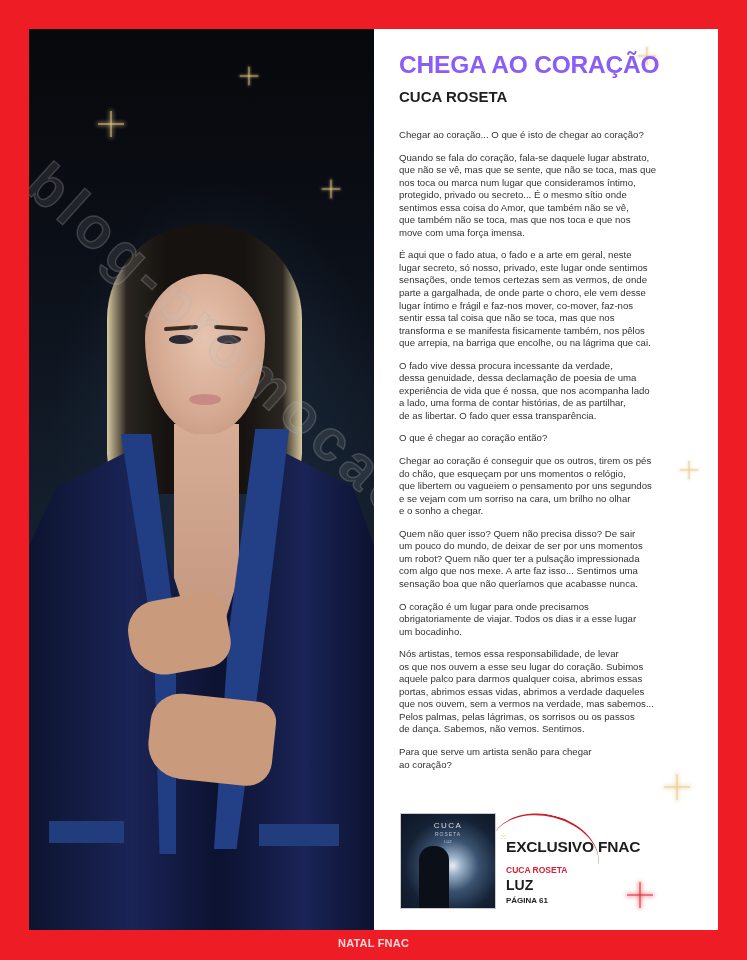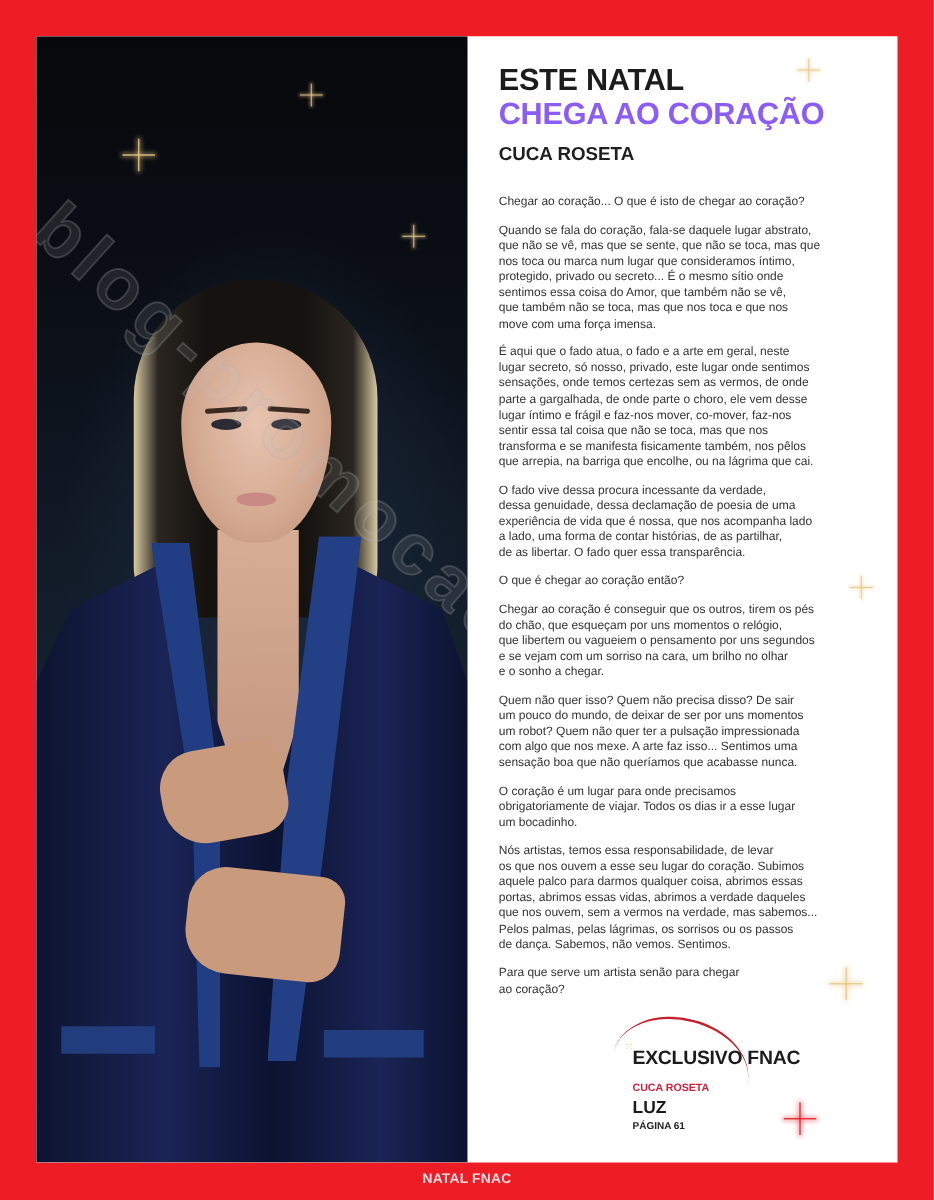--- a/index.html
+++ b/index.html
@@ -131,21 +131,20 @@
 
     <div class="wm">blog-promocao.com</div>
   </div>
 
   <span class="star sm" style="left:618px;top:27px;"></span>
   <span class="star sm" style="left:660px;top:441px;"></span>
   <span class="star" style="left:648px;top:758px;"></span>
   <span class="star red" style="left:611px;top:866px;"></span>
 
   <div class="article">
-    <div class="h1">ESTE NATAL</div>
     <div class="h2">CHEGA AO CORAÇÃO</div>
     <div class="byline">CUCA ROSETA</div>
     <div class="body">
       <p>Chegar ao coração... O que é isto de chegar ao coração?</p>
       <p>Quando se fala do coração, fala-se daquele lugar abstrato,
 que não se vê, mas que se sente, que não se toca, mas que
 nos toca ou marca num lugar que consideramos íntimo,
 protegido, privado ou secreto... É o mesmo sítio onde
 sentimos essa coisa do Amor, que também não se vê,
 que também não se toca, mas que nos toca e que nos
@@ -184,20 +183,26 @@
 que nos ouvem, sem a vermos na verdade, mas sabemos...
 Pelos palmas, pelas lágrimas, os sorrisos ou os passos
 de dança. Sabemos, não vemos. Sentimos.</p>
       <p>Para que serve um artista senão para chegar
 ao coração?</p>
     </div>
   </div>
 
   <div class="promo">
     <div class="arc"></div>
+    <div class="cover">
+      <div class="cover-title">CUCA</div>
+      <div class="cover-sub">ROSETA</div>
+      <div class="cover-luz">LUZ</div>
+      <div class="silhouette"></div>
+    </div>
     <span class="sparkle">⁙</span>
     <div class="excl">EXCLUSIVO FNAC</div>
     <div class="p-artist">CUCA ROSETA</div>
     <div class="p-album">LUZ</div>
     <div class="p-page">PÁGINA 61</div>
   </div>
 </div>
 
 <div class="footer">NATAL FNAC</div>
 

